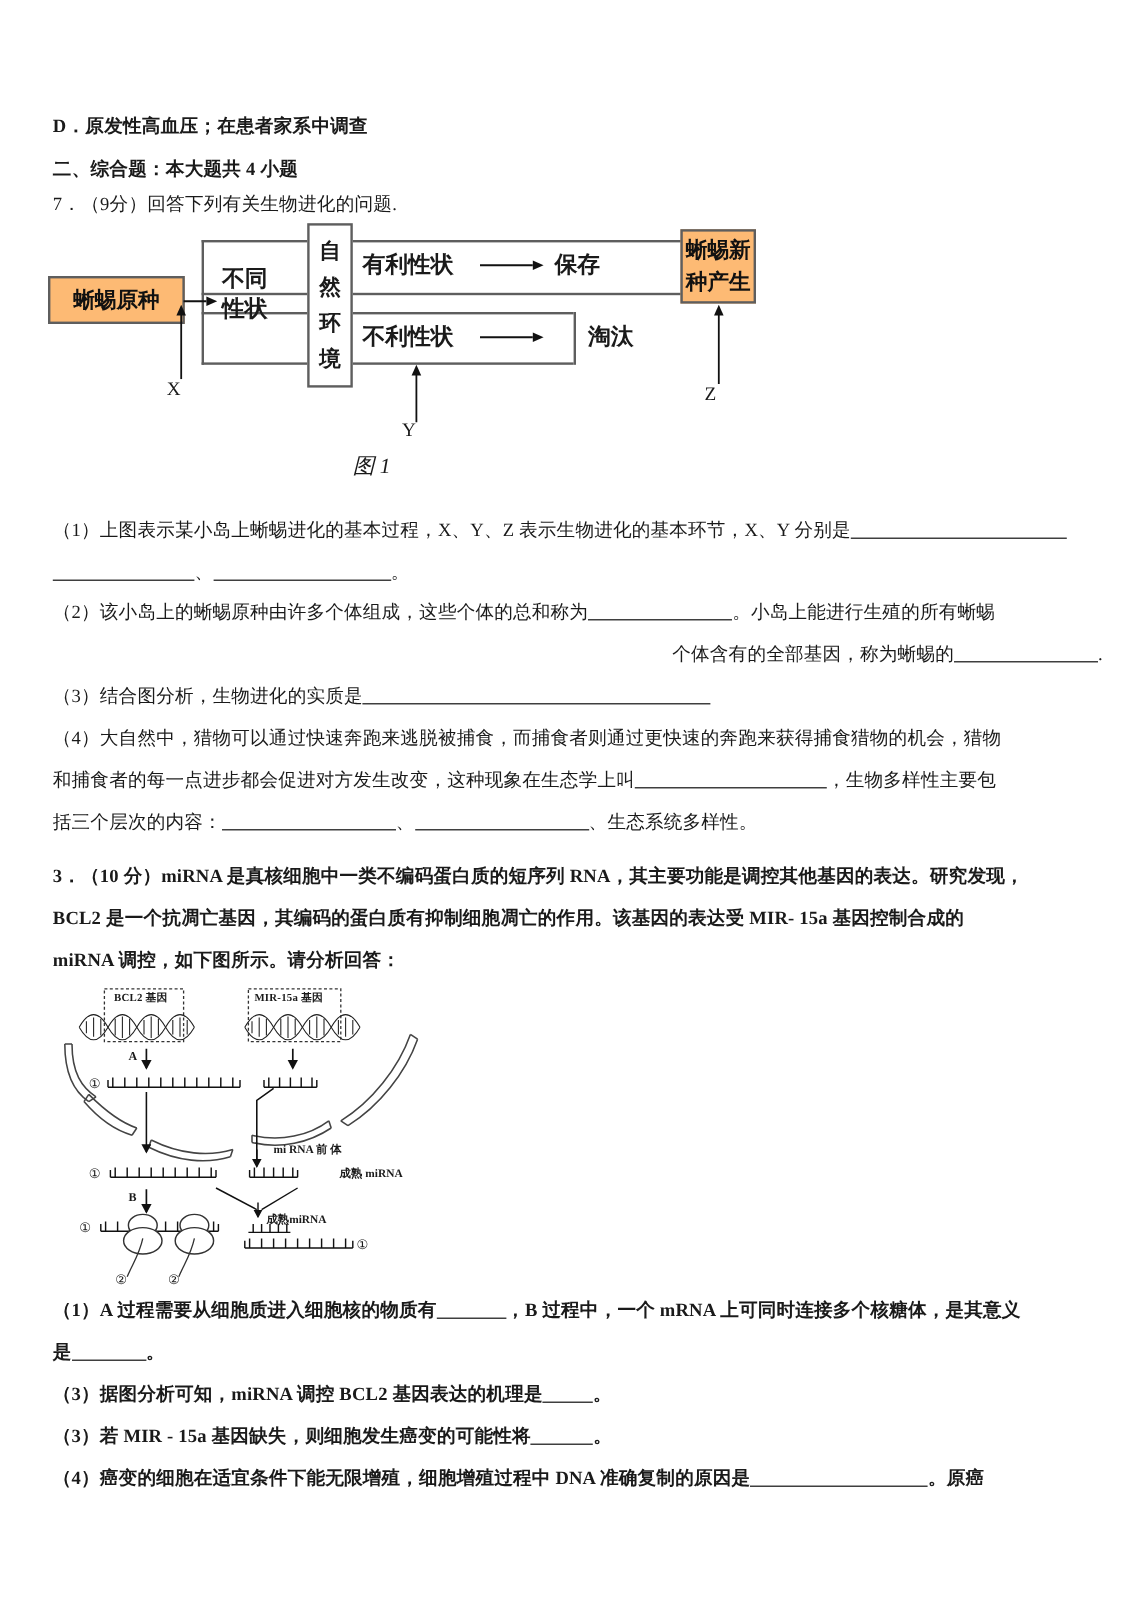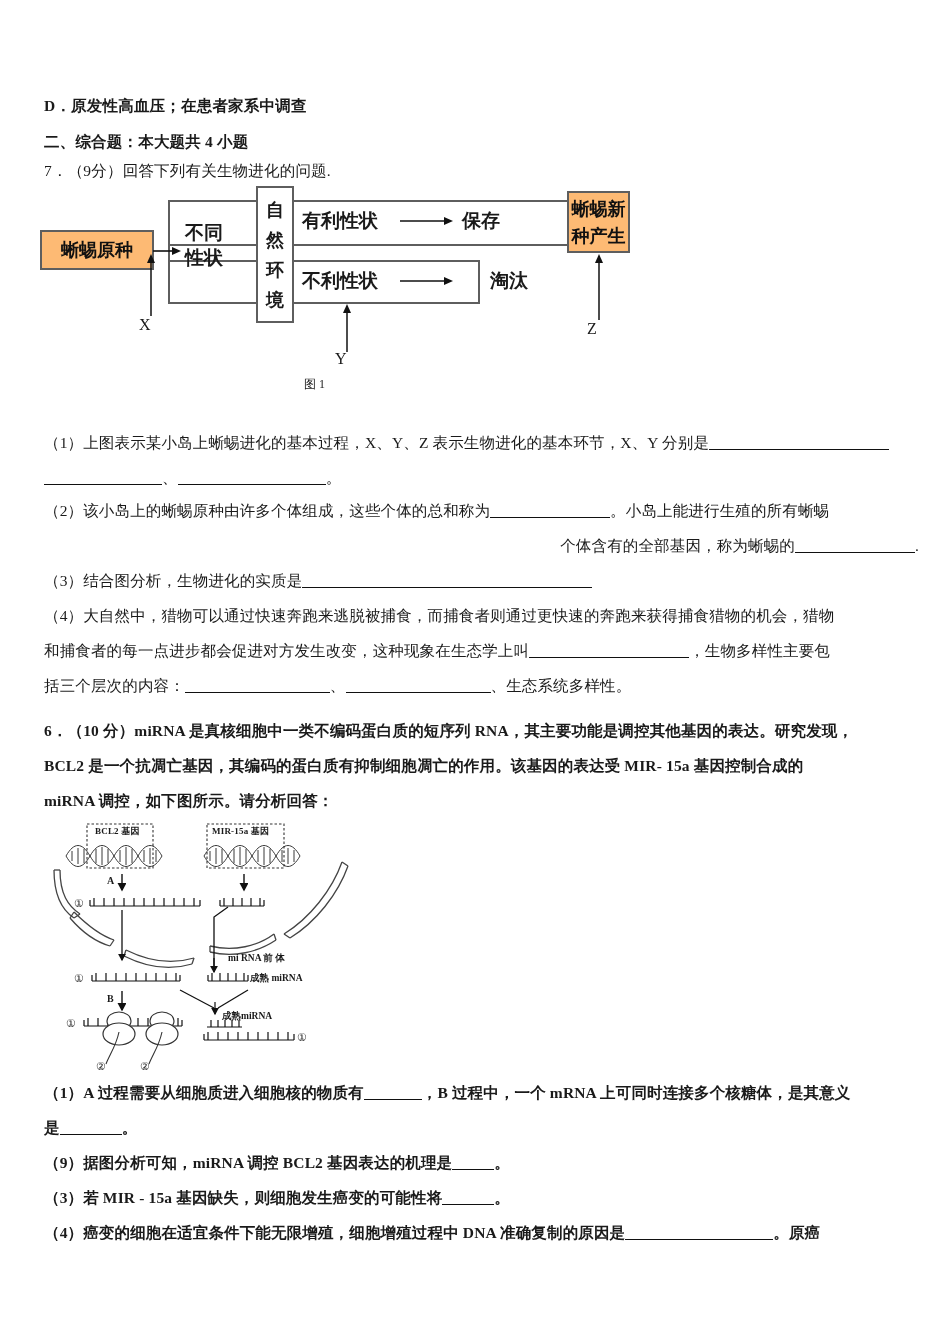--- a/index.html
+++ b/index.html
@@ -178,21 +178,21 @@
       <polygon points="3,9 7,0 11,9" fill="#111"></polygon>
     </svg>
     <div class="lbl" style="left:295px; top:164px;">Y</div>
 
     <svg style="position:absolute; left:552px; top:68px;" width="14" height="66">
       <line x1="7" y1="66" x2="7" y2="8" stroke="#111" stroke-width="1.5"></line>
       <polygon points="3,9 7,0 11,9" fill="#111"></polygon>
     </svg>
     <div class="lbl" style="left:547px; top:134px;">Z</div>
 
-    <div class="cap" style="left:264px; top:190px; font-size:12px;">图 1</div>
+    <div class="cap" style="left:254px; top:190px; font-size:18px;font-style:italic;">图 1</div>
   </div>
 
   <div class="blk" style="left:44px; top:425px; width:875px;">
     <span>（1）上图表示某小岛上蜥蜴进化的基本过程，X、Y、Z 表示生物进化的基本环节，X、Y 分别是</span><span class="blank" style="width:180px;"></span>
   </div>
   <div class="blk" style="left:44px; top:460px; width:875px;">
     <span class="blank" style="width:118px;"></span><span>、</span><span class="blank" style="width:148px;"></span><span>。</span>
   </div>
 
   <div class="blk" style="left:44px; top:493px; width:875px;">
@@ -209,21 +209,21 @@
   <div class="blk" style="left:44px; top:598px; width:875px;">
     <span>（4）大自然中，猎物可以通过快速奔跑来逃脱被捕食，而捕食者则通过更快速的奔跑来获得捕食猎物的机会，猎物</span>
   </div>
   <div class="blk" style="left:44px; top:633px; width:875px;">
     <span>和捕食者的每一点进步都会促进对方发生改变，这种现象在生态学上叫</span><span class="blank" style="width:160px;"></span><span>，生物多样性主要包</span>
   </div>
   <div class="blk" style="left:44px; top:668px; width:875px;">
     <span>括三个层次的内容：</span><span class="blank" style="width:145px;"></span><span>、</span><span class="blank" style="width:145px;"></span><span>、生态系统多样性。</span>
   </div>
 
-  <div class="blk bold" style="left:44px; top:713px; width:880px;">6．（10 分）miRNA 是真核细胞中一类不编码蛋白质的短序列 RNA，其主要功能是调控其他基因的表达。研究发现，</div>
+  <div class="blk bold" style="left:44px; top:713px; width:880px;">3．（10 分）miRNA 是真核细胞中一类不编码蛋白质的短序列 RNA，其主要功能是调控其他基因的表达。研究发现，</div>
   <div class="blk bold" style="left:44px; top:748px; width:880px;">BCL2 是一个抗凋亡基因，其编码的蛋白质有抑制细胞凋亡的作用。该基因的表达受 MIR- 15a 基因控制合成的</div>
   <div class="blk bold" style="left:44px; top:783px; width:880px;">miRNA 调控，如下图所示。请分析回答：</div>
 
   <div id="fig2">
     <svg width="330" height="262" viewBox="0 0 330 262">
       <defs>
         <marker id="ah" markerWidth="8" markerHeight="8" refX="5" refY="3.2" orient="auto" markerUnits="strokeWidth">
           <path d="M0,0 L6,3.2 L0,6.4 z" fill="#111"></path>
         </marker>
       </defs>
@@ -426,42 +426,42 @@
     <div style="position:absolute; left:55px; top:57px; font-size:10px; font-weight:bold;
                 font-family:'Liberation Serif', serif;">A</div>
 
     <div style="position:absolute; left:55px; top:175px; font-size:10px; font-weight:bold;
                 font-family:'Liberation Serif', serif;">B</div>
 
     <div style="position:absolute; left:176px; top:96px; font-size:9.5px; font-weight:bold;
                 font-family:'Liberation Serif', serif;margin-top:38px;">mi RNA 前 体</div>
 
     <div style="position:absolute; left:198px; top:154px; font-size:9.5px; font-weight:bold;
-                font-family:'Liberation Serif', serif;">成熟 miRNA</div>
+                font-family:'Liberation Serif', serif;padding-left:33px;">成熟 miRNA</div>
 
     <div style="position:absolute; left:170px; top:192px; font-size:9.5px; font-weight:bold;
                 font-family:'Liberation Serif', serif;">成熟miRNA</div>
 
     <div style="position:absolute; left:22px; top:79px; font-size:11px;">①</div>
     <div style="position:absolute; left:22px; top:154px; font-size:11px;">①</div>
     <div style="position:absolute; left:14px; top:199px; font-size:11px;">①</div>
     <div style="position:absolute; left:245px; top:213px; font-size:11px;">①</div>
     <div style="position:absolute; left:44px; top:242px; font-size:11px;">②</div>
     <div style="position:absolute; left:88px; top:242px; font-size:11px;">②</div>
   </div>
 
   <div class="blk bold" style="left:44px; top:1075px; width:880px;">
     <span>（1）A 过程需要从细胞质进入细胞核的物质有</span><span class="blank" style="width:58px;"></span><span>，B 过程中，一个 mRNA 上可同时连接多个核糖体，是其意义</span>
   </div>
   <div class="blk bold" style="left:44px; top:1110px; width:880px;">
     <span>是</span><span class="blank" style="width:62px;"></span><span>。</span>
   </div>
 
   <div class="blk bold" style="left:44px; top:1145px; width:880px;">
-    <span>（9）据图分析可知，miRNA 调控 BCL2 基因表达的机理是</span><span class="blank" style="width:42px;"></span><span>。</span>
+    <span>（3）据图分析可知，miRNA 调控 BCL2 基因表达的机理是</span><span class="blank" style="width:42px;"></span><span>。</span>
   </div>
 
   <div class="blk bold" style="left:44px; top:1180px; width:880px;">
     <span>（3）若 MIR - 15a 基因缺失，则细胞发生癌变的可能性将</span><span class="blank" style="width:52px;"></span><span>。</span>
   </div>
 
   <div class="blk bold" style="left:44px; top:1215px; width:880px;">
     <span>（4）癌变的细胞在适宜条件下能无限增殖，细胞增殖过程中 DNA 准确复制的原因是</span><span class="blank" style="width:148px;"></span><span>。原癌</span>
   </div>
 

